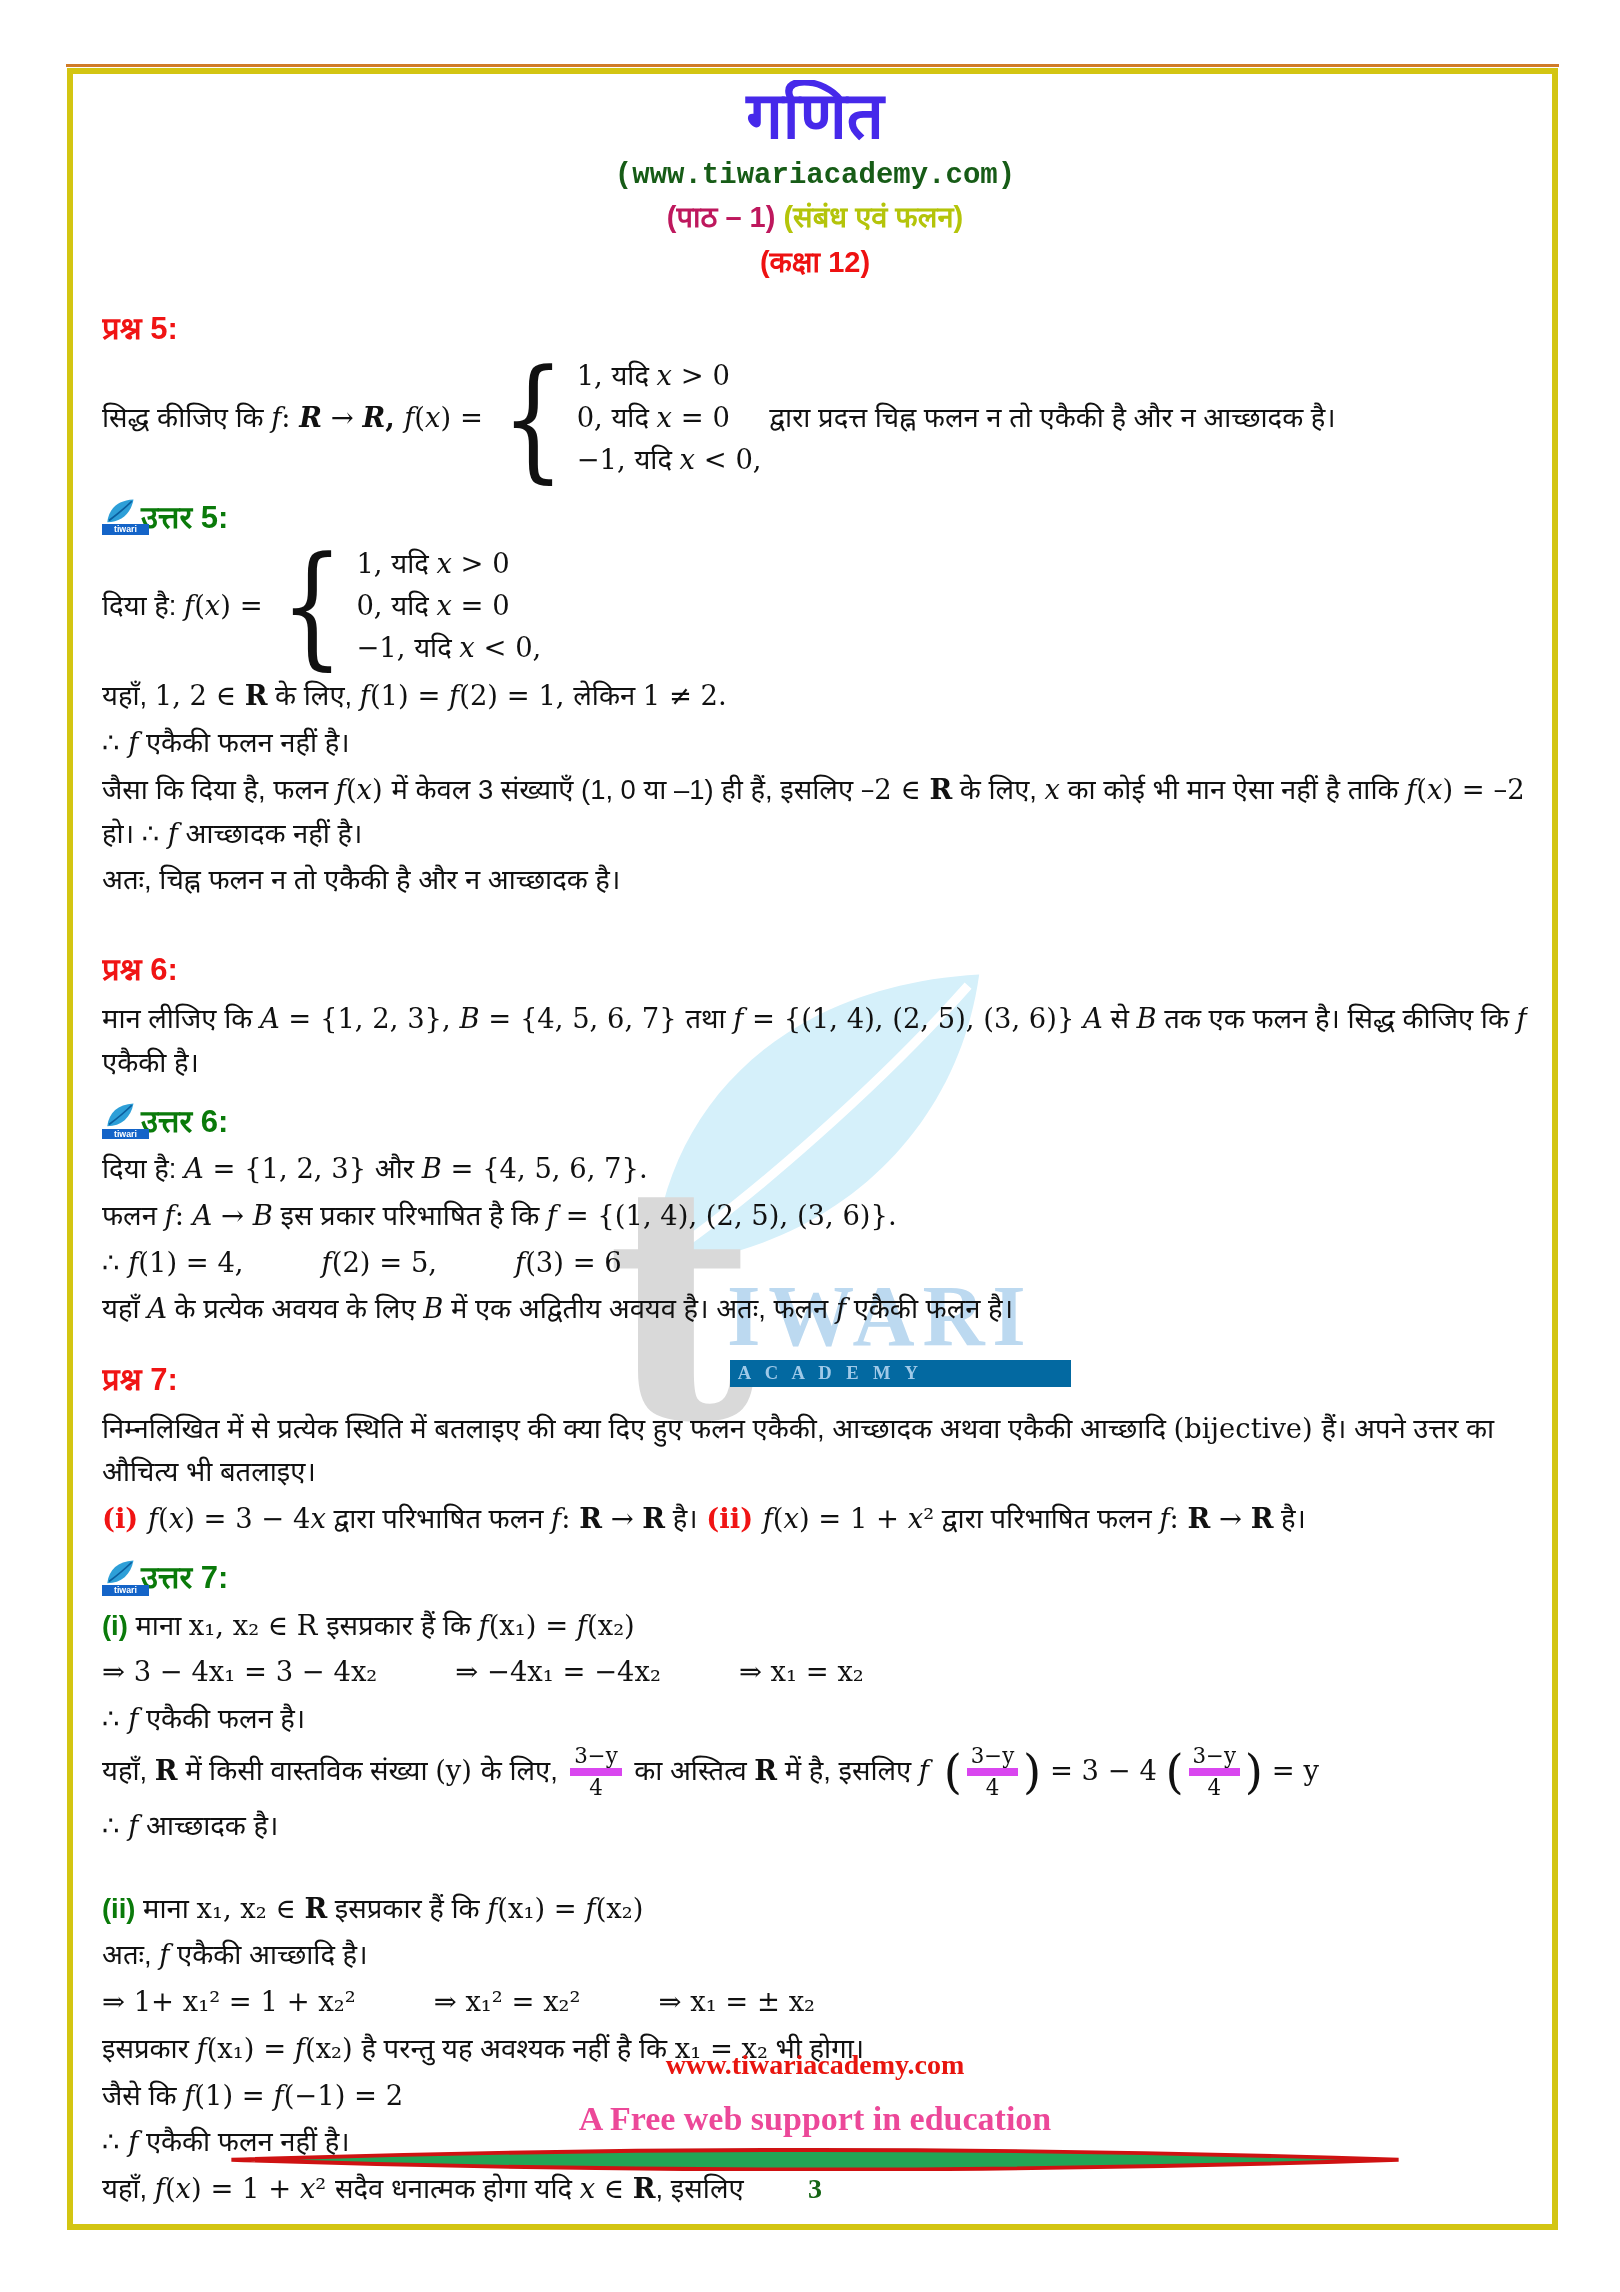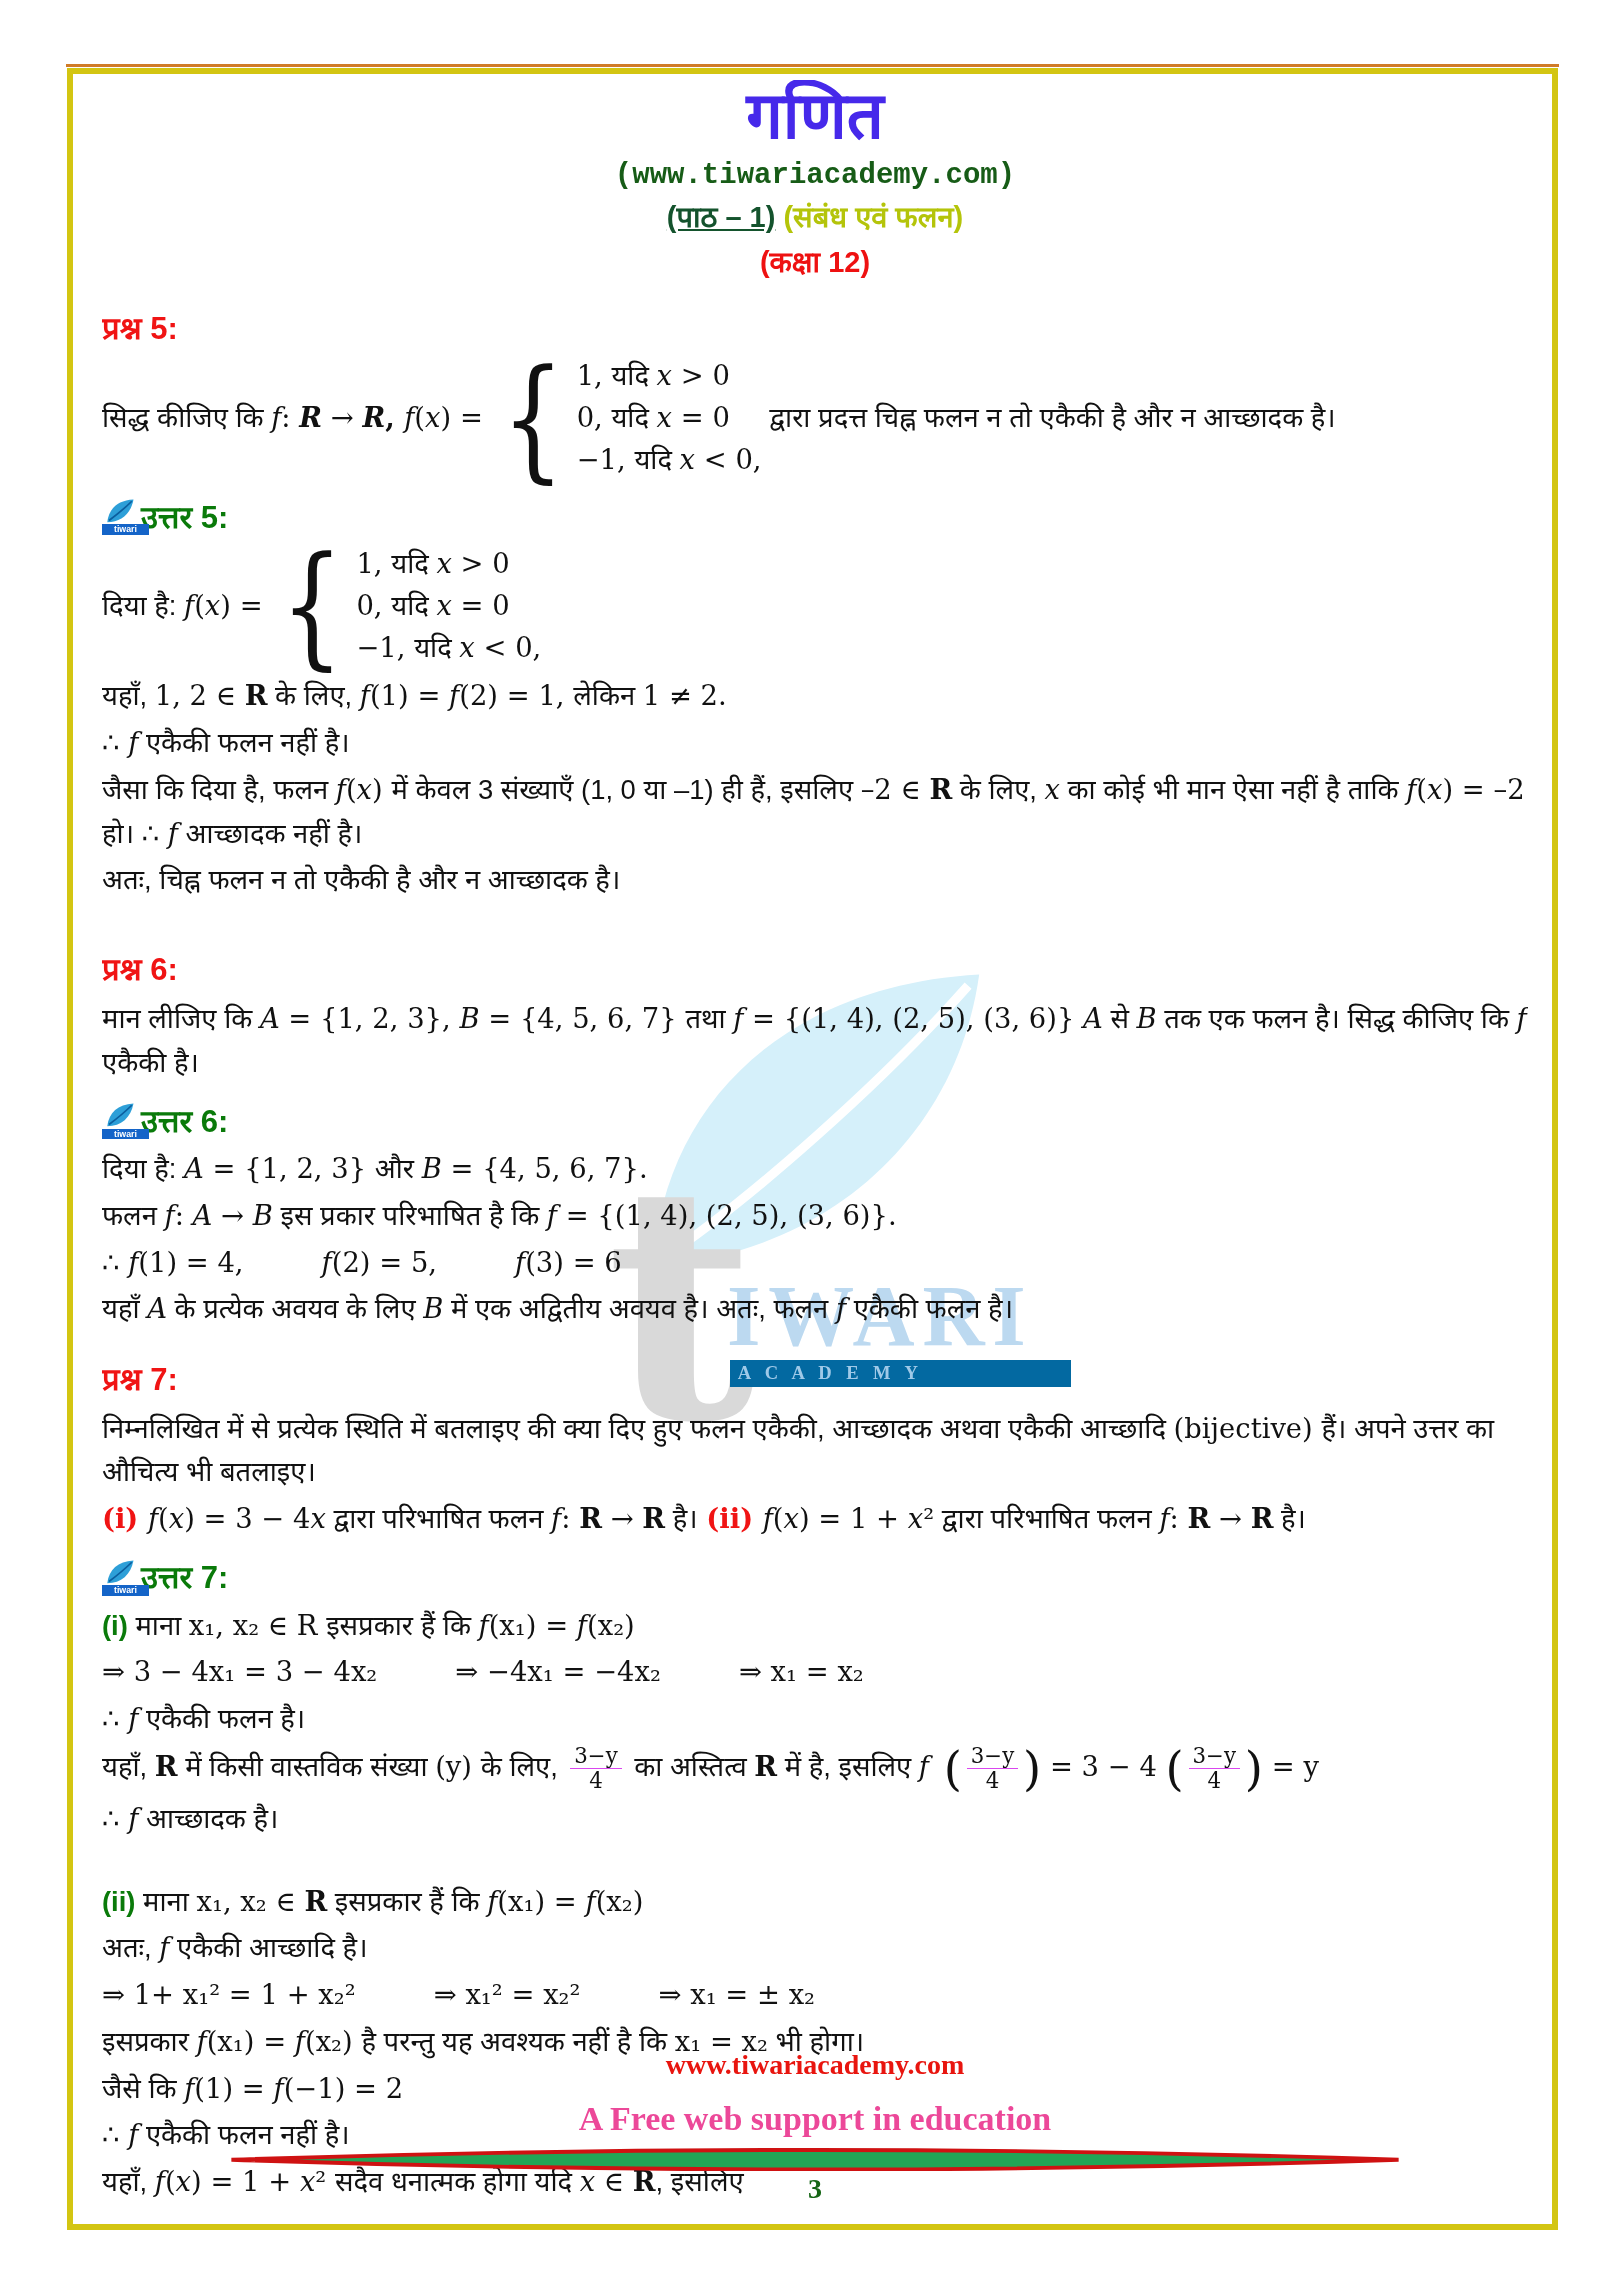--- a/index.html
+++ b/index.html
@@ -19,21 +19,21 @@
   .wm-strip{position:absolute;left:730px;top:1360px;width:333px;height:26.5px;background:#0369a1;
             color:#9fc9e8;font-weight:bold;font-size:18.6px;letter-spacing:4.9px;line-height:26.5px;
             padding-left:7.8px;font-family:"Liberation Serif",serif;}
   
   .content{position:absolute;left:102px;right:92px;top:80px;bottom:82px;z-index:1;overflow:hidden;}
   header{text-align:center;}
   .title{font-size:65px;font-weight:bold;color:#4629ea;line-height:1.1;}
   .site{font-size:29px;font-weight:bold;color:#175c17;margin-top:7.8px;
         font-family:Liberation Mono, monospace;}
   .chapter{font-size:29px;font-weight:bold;margin-top:3.9px;}
-  .ch1{color:#14532d;text-decoration:underline;} .ch2{color:#b4c40a;}
+  .ch1{color:#be185d;} .ch2{color:#b4c40a;}
   .klass{font-size:29px;font-weight:bold;color:#ee1111;margin-top:5.9px;}
   
   .q-label{color:#f01414;font-size:31px;font-weight:bold;margin:25.5px 0 7.8px 0;}
   .a-label-row{margin:13.7px 0 5.9px 0;display:flex;align-items:center;}
   .a-label{color:#0a7a0a;font-size:31px;font-weight:bold;}
   
   .logo{position:relative;display:inline-block;width:37px;height:43px;margin-right:2px;flex:0 0 auto;}
   .logo svg{position:absolute;left:0;top:0;}
   .logo-txt{position:absolute;left:0;bottom:2px;background:#1464c8;color:#fff;
             font-size:8.8px;line-height:10.8px;padding:0 12px;font-weight:bold;
@@ -45,21 +45,21 @@
   .sg-mn{font-family:"DejaVu Serif","Liberation Serif",serif;}
   .sg-mi{font-family:"DejaVu Serif","Liberation Serif",serif;font-style:italic;}
   .sg-mb{font-family:"DejaVu Serif","Liberation Serif",serif;font-weight:bold;}
   .sg-mbi{font-family:"DejaVu Serif","Liberation Serif",serif;font-weight:bold;font-style:italic;}
   .sg-red{color:#f01414;font-weight:bold;font-family:"DejaVu Serif",serif;}
   .sg-green{color:#0a7a0a;font-weight:bold;}
   .sg-gap{display:inline-block;width:78px;}
   .sg-big{font-family:"DejaVu Serif",serif;font-size:1.7em;vertical-align:middle;line-height:1;}
   .fr{display:inline-flex;flex-direction:column;align-items:center;vertical-align:middle;
       margin:0 4.9px;font-size:0.78em;line-height:1.15;font-family:"DejaVu Serif",serif;}
-  .fr .fn{border-bottom:1px solid #d946ef;padding:0 3.9px;text-align:right;}
+  .fr .fn{border-bottom:8px solid #d946ef;padding:0 3.9px;text-align:right;}
   .fr .fd{padding:0 3.9px;}
   
   .formula-row{display:flex;align-items:center;flex-wrap:wrap;margin:5.9px 0;}
   .piecewise{display:inline-flex;align-items:center;margin:0 7.8px;}
   .brace{font-family:"DejaVu Serif",serif;font-size:132px;font-weight:300;line-height:0.9;
          transform:scaleX(0.75);display:inline-block;}
   .cases{display:inline-flex;flex-direction:column;margin-left:2px;}
   .cases .line{margin:1px 0;line-height:1.45;}
   .tail{flex:1;min-width:294px;}
   

